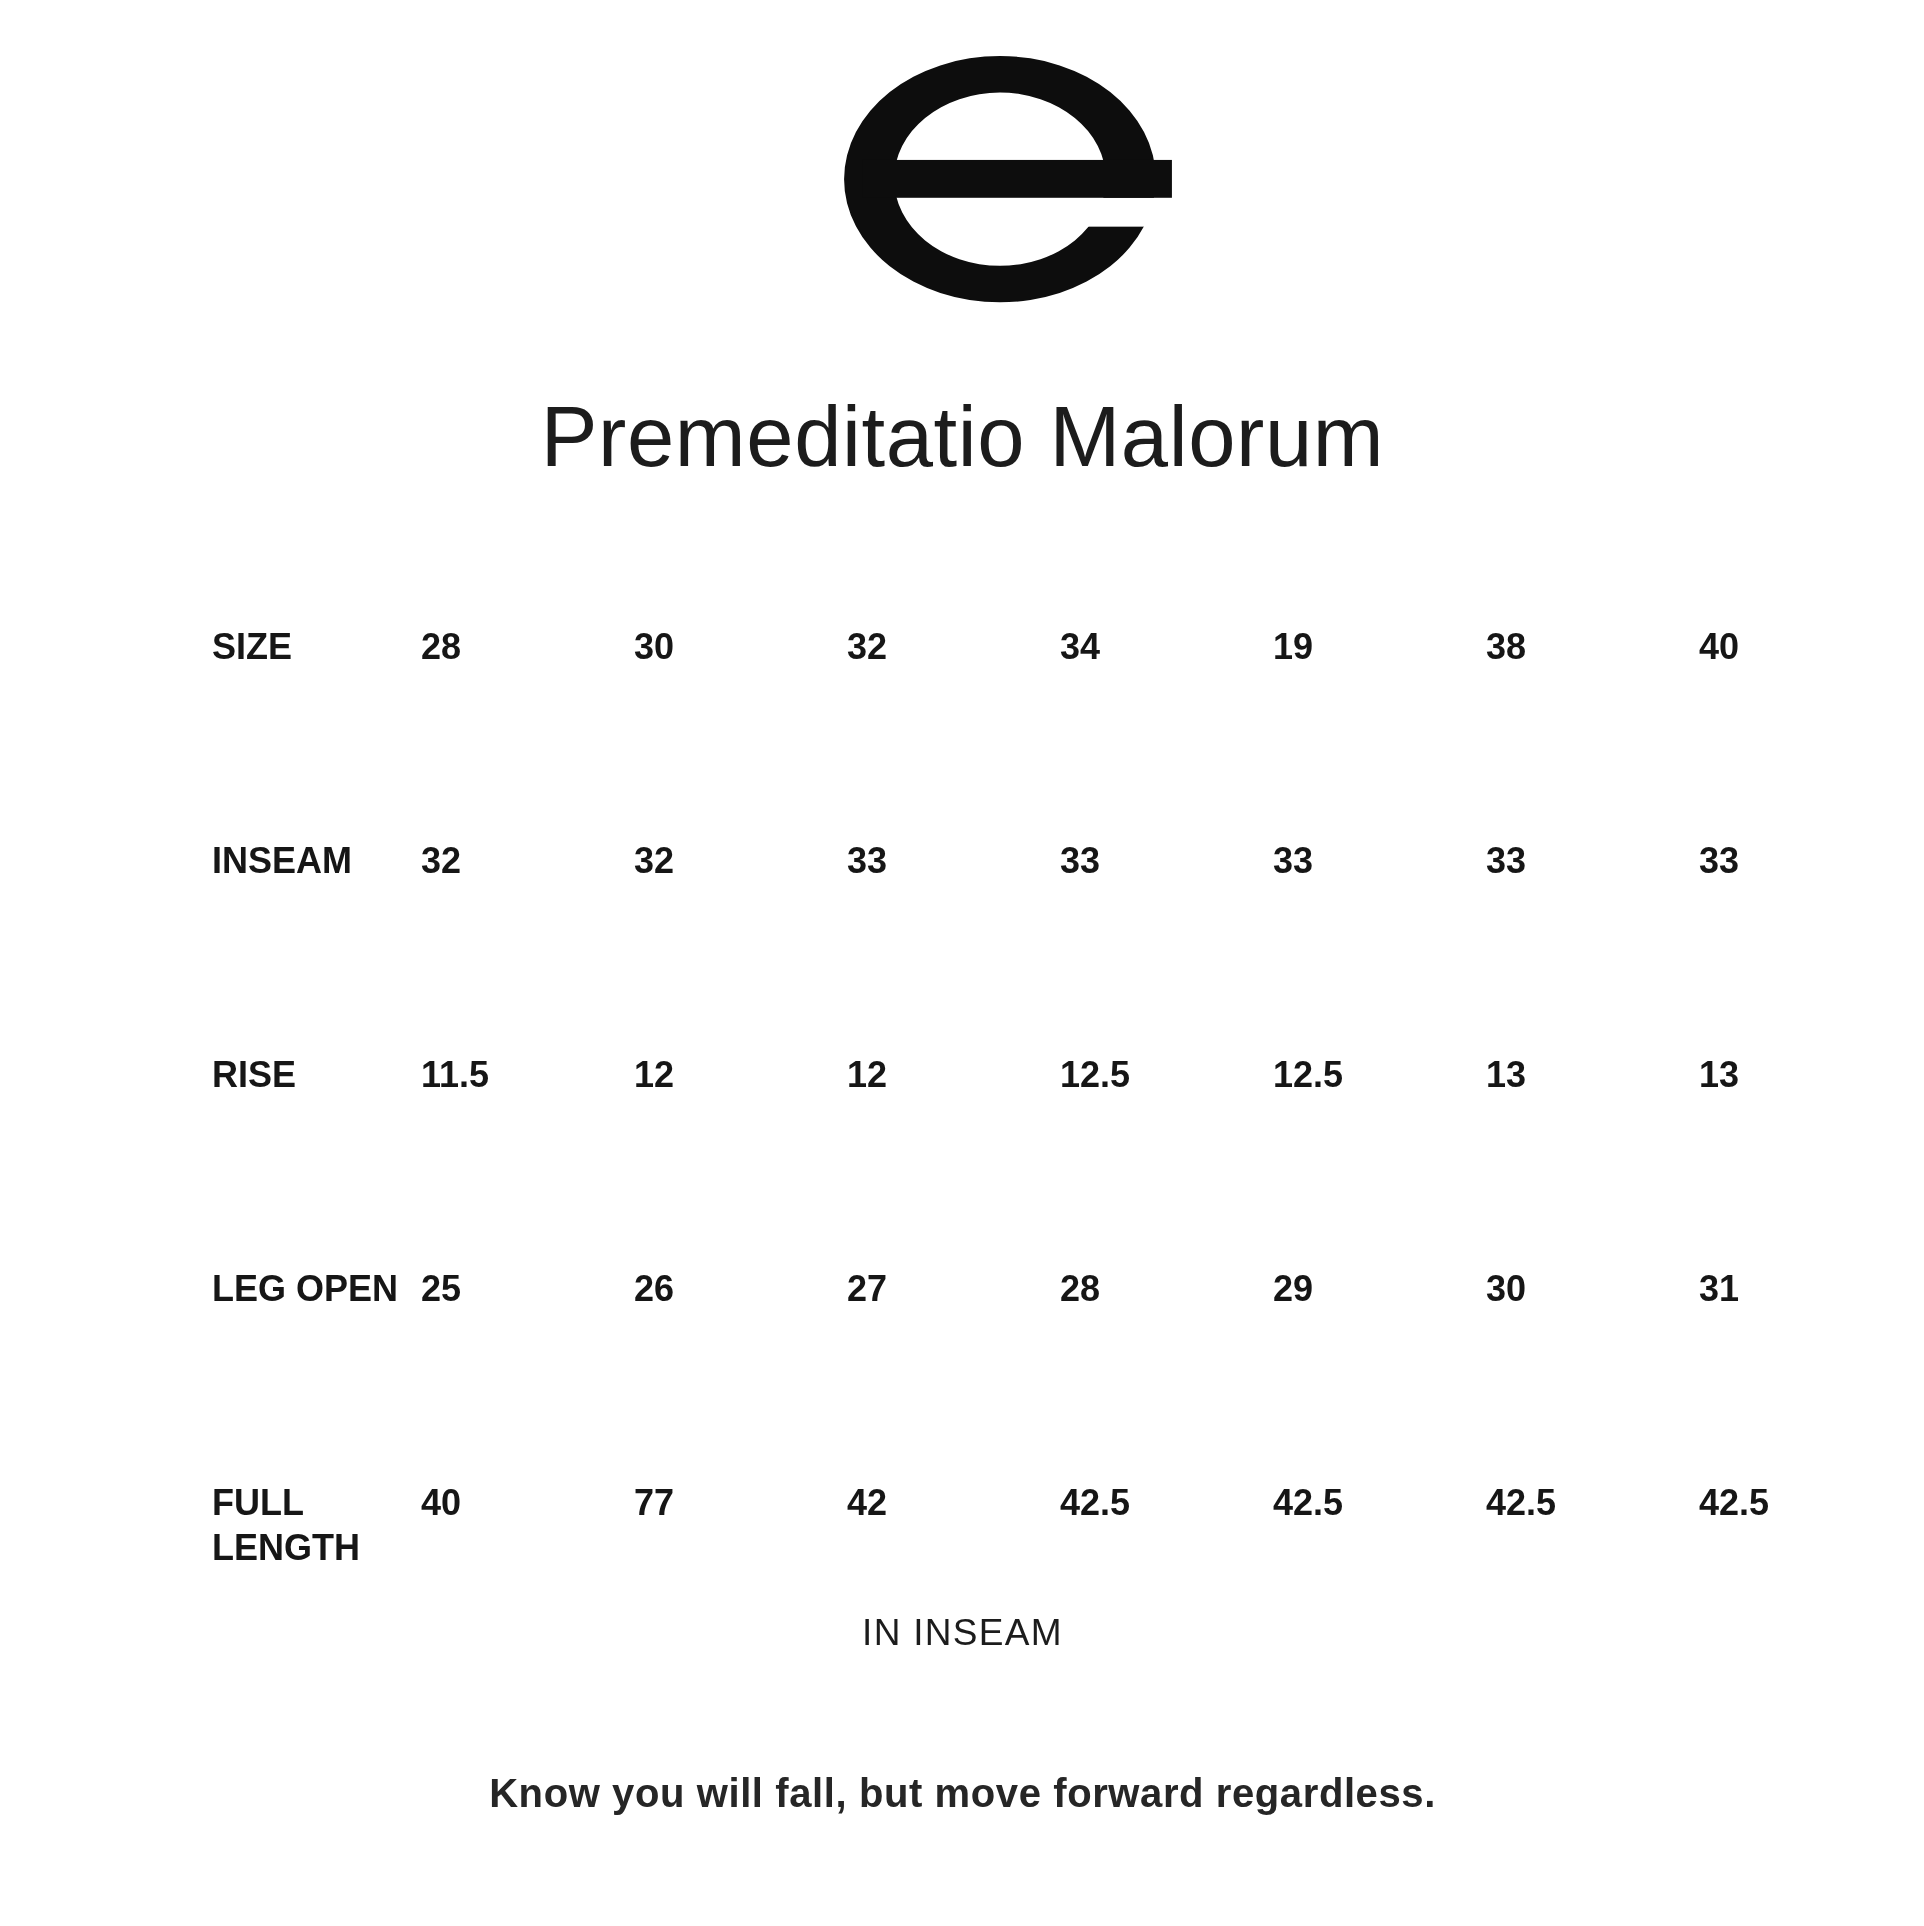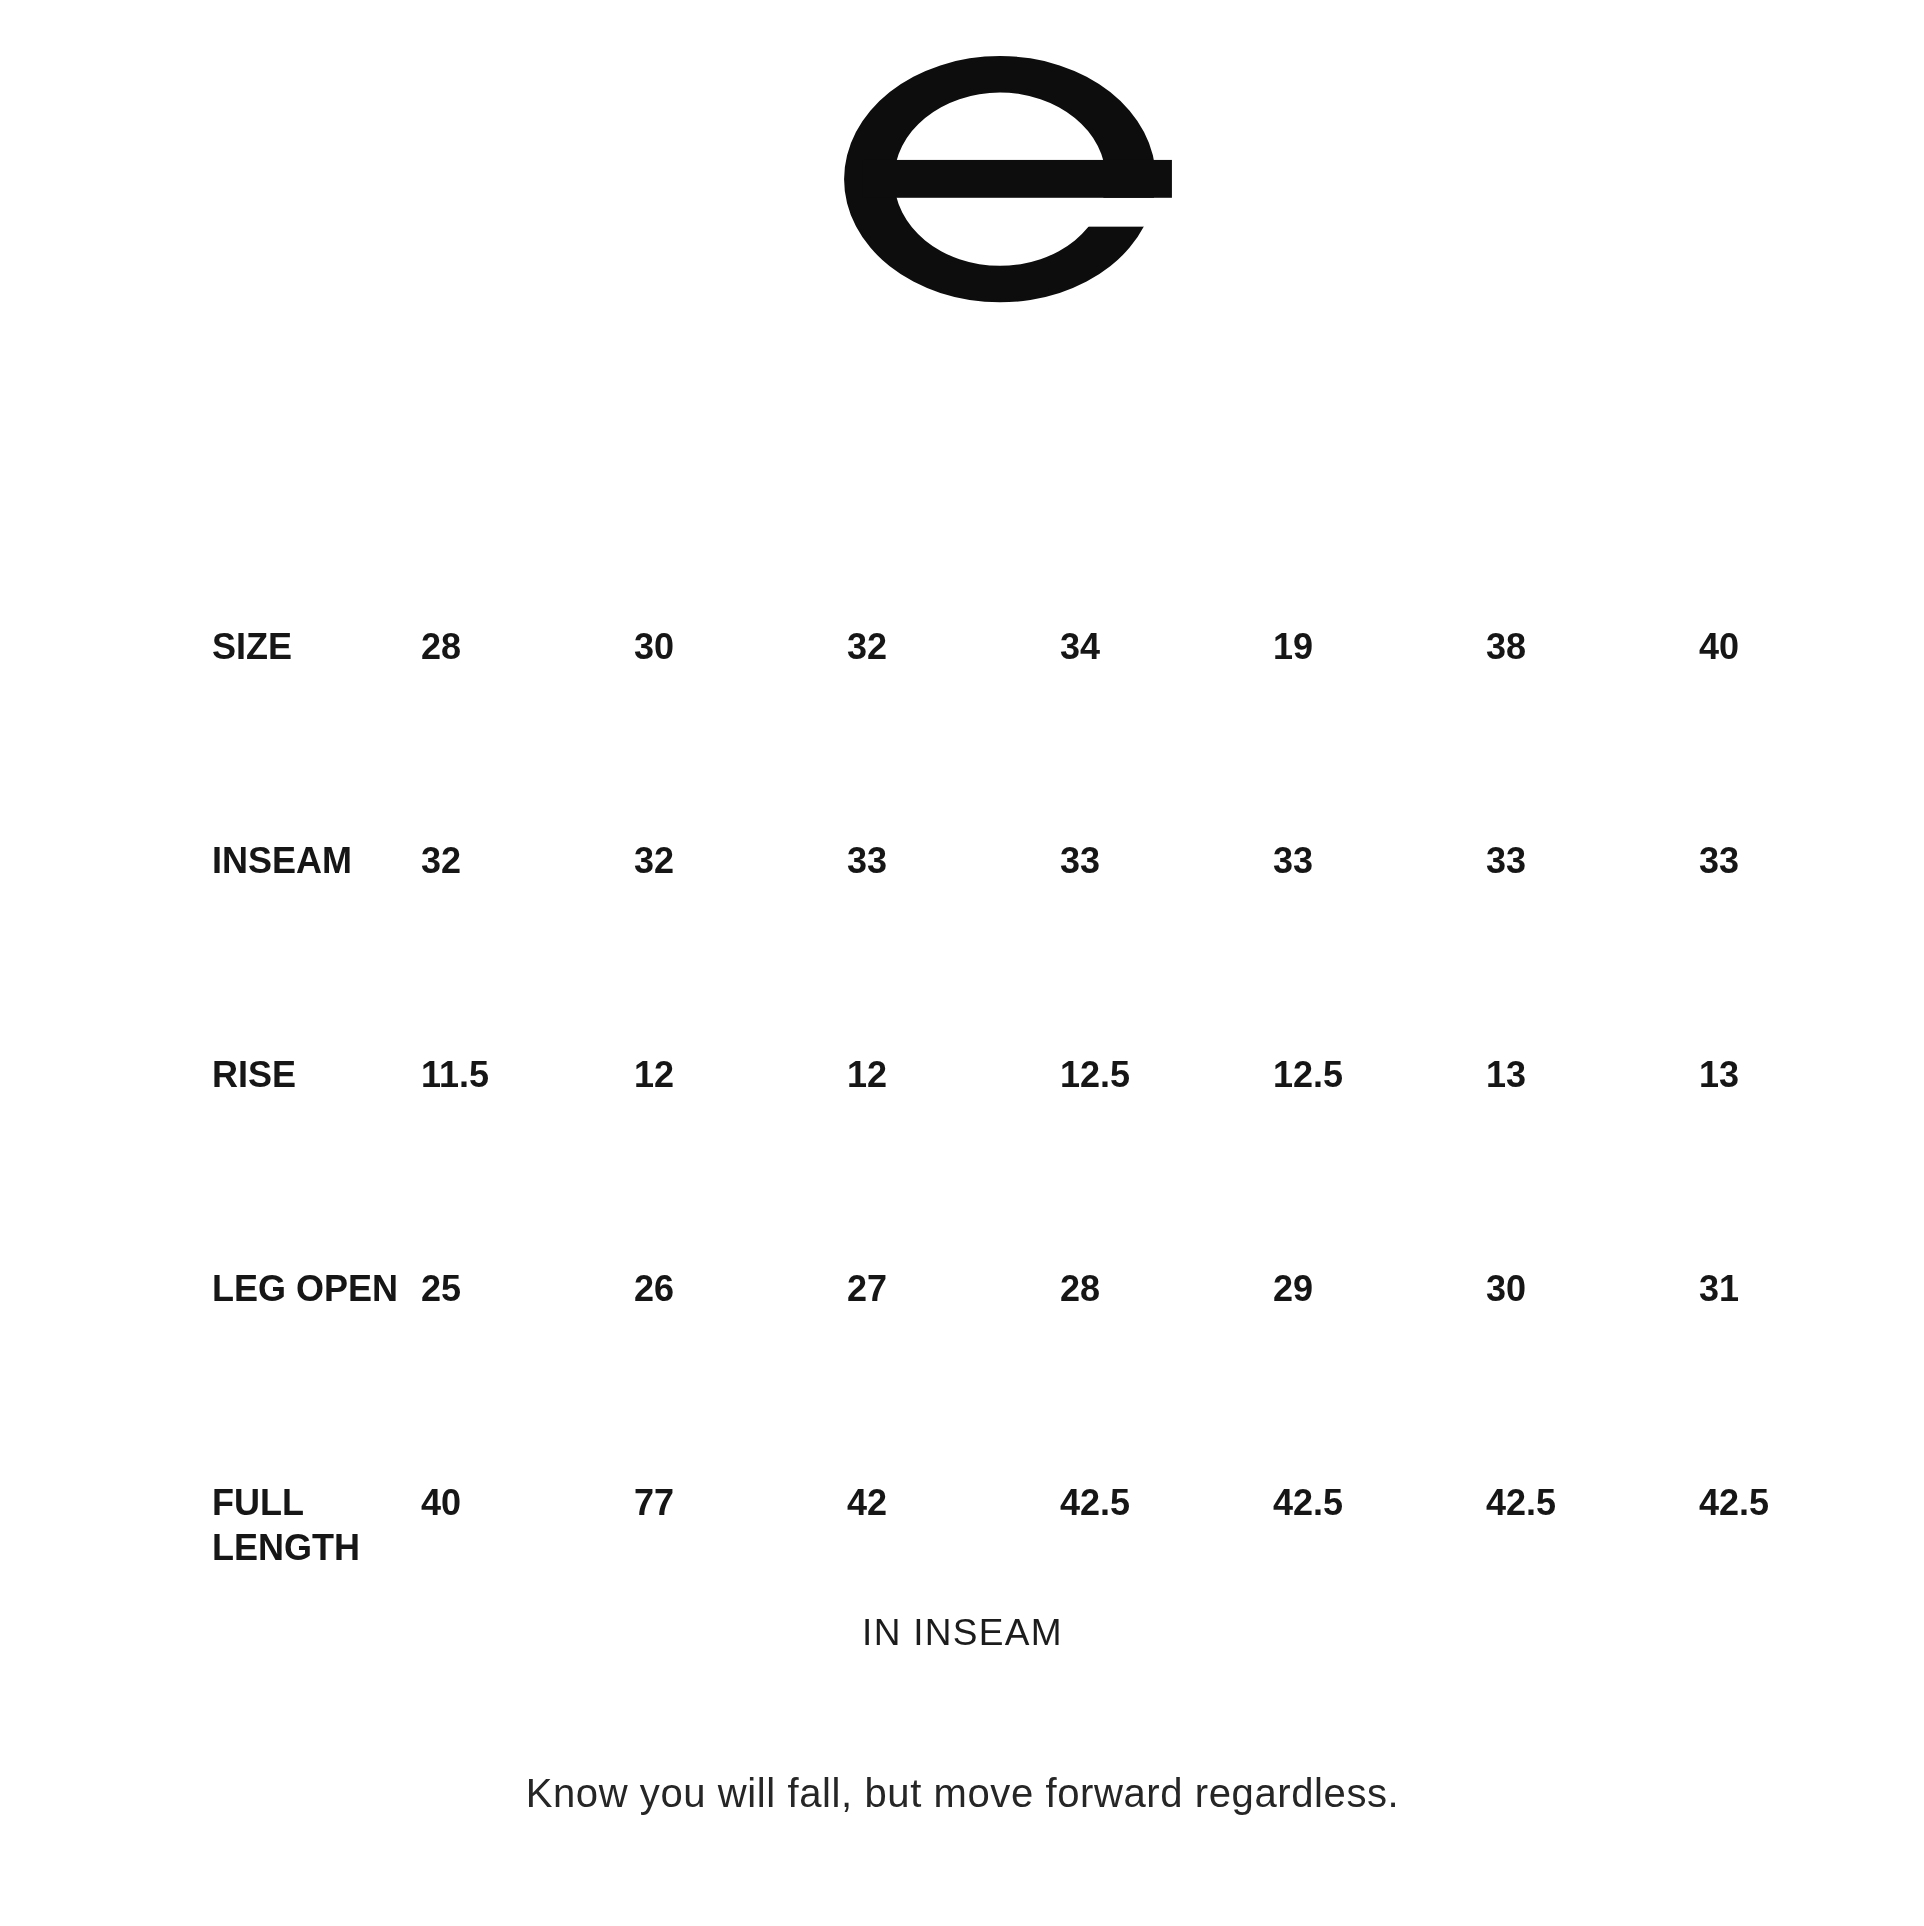--- a/index.html
+++ b/index.html
@@ -62,21 +62,21 @@
     letter-spacing:1.3px;
     color:#1c1c1c;
   }
   .quote{
     position:absolute;
     top:1771px;
     left:0;
     width:100%;
     text-align:center;
     font-size:40px;
-    font-weight:400;
+    font-weight:700;
     letter-spacing:0.6px;
     color:#262626;
   }
 </style>
 </head>
 <body>
 
 <div class="sheet">
 
   <div class="logo-wrap">
@@ -84,20 +84,21 @@
 
       <path fill="#0d0d0d" fill-rule="evenodd" d="M 243 0 A 243 192 0 1 0 243 384 A 243 192 0 1 0 243 0 Z
                M 243 57 A 165 135 0 1 1 243 327 A 165 135 0 1 1 243 57 Z"></path>
 
       <rect x="330" y="221" width="181" height="45" fill="#ffffff"></rect>
 
       <rect x="28" y="162" width="483" height="59" fill="#0d0d0d"></rect>
     </svg>
   </div>
 
+  <h1 class="title">Premeditatio Malorum</h1>
 
   <div class="size-table">
 
     <div class="cell lab">SIZE</div>
     <div class="cell val">28</div>
     <div class="cell val">30</div>
     <div class="cell val">32</div>
     <div class="cell val">34</div>
     <div class="cell val">19</div>
     <div class="cell val">38</div>

